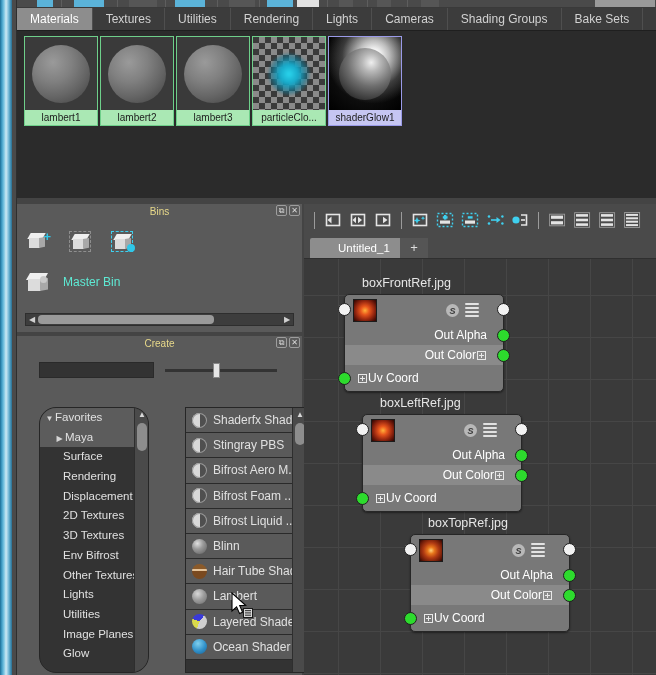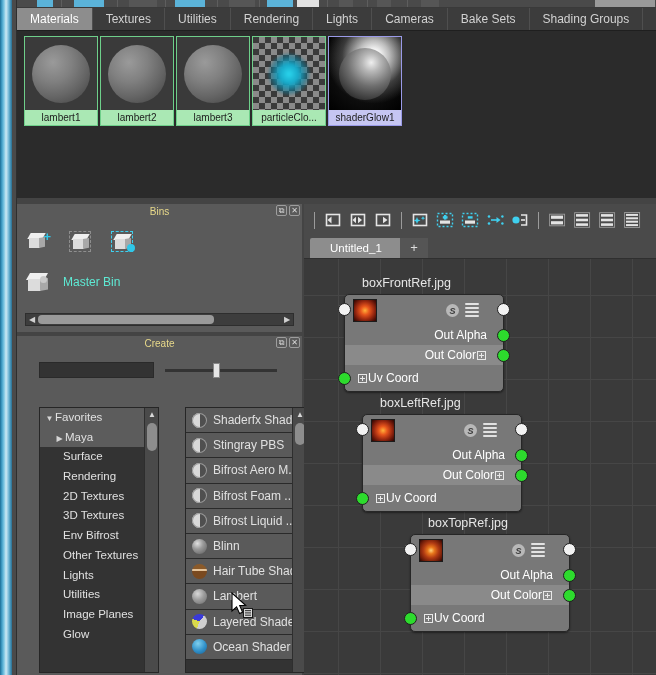--- a/index.html
+++ b/index.html
@@ -186,21 +186,21 @@
     position: absolute; left: 148px; top: 19px; width: 112px; height: 3px; background: #333333;
   }
   .slider-knob {
     position: absolute; left: 196px; top: 13px; width: 7px; height: 15px;
     background: #e6e6e6; border: 1px solid #888888;
   }
   .list-panel {
     position: absolute; background: #333333; border: 1px solid #262626;
     overflow: hidden;
   }
-  #tree-list { left: 22px; top: 57px; width: 120px; height: 266px; }
+  #tree-list { left: 22px; top: 57px; width: 110px; height: 266px; border-radius: 17px; }
   #shader-list { left: 168px; top: 57px; width: 122px; height: 266px; }
   .tree-row {
     height: 19.7px; line-height: 19.7px; font-size: 11.5px; color: #e0e0e0;
     white-space: nowrap; overflow: hidden; padding-left: 4px;
   }
   .tree-row.group { background: #5c5c5c; }
   .tri { display: inline-block; width: 11px; color: #d6d6d6; font-size: 8px; text-align: center; }
   .tree-row.child { padding-left: 23px; }
   .tree-row.sub { padding-left: 14px; background: #5c5c5c; }
   .vscroll {
@@ -240,21 +240,21 @@
     display: flex; align-items: center; gap: 3px; padding-left: 6px;
   }
   .ne-sep { width: 1px; height: 17px; background: #9b9b9b; margin: 0 4px; }
   .ne-ico { width: 22px; height: 22px; position: relative; }
   .ne-tabs {
     position: absolute; left: 0; top: 32px; right: 0; height: 22px;
     background: #4a4a4a;
   }
   .ne-tab {
     position: absolute; left: 6px; top: 2px; height: 20px;
-    padding: 0 20px; line-height: 20px;
+    padding: 0 28px; line-height: 20px;
     background: #8d8d8d; color: #ffffff; font-size: 11.5px;
     border-radius: 2px 2px 0 0;
   }
   .ne-plus {
     position: absolute; left: 96px; top: 2px; height: 20px; width: 28px;
     line-height: 20px; text-align: center;
     background: #555555; color: #dddddd; font-size: 13px;
   }
   .ne-canvas {
     position: absolute; left: 0; top: 54px; right: 0; bottom: 0;
@@ -357,22 +357,22 @@
       <div class="tb-btn grey" style="left: 578px; width: 60px;"></div>
     </div>
 
   <div class="tabbar" id="tabbar">
       <div class="tab active">Materials</div>
       <div class="tab">Textures</div>
       <div class="tab">Utilities</div>
       <div class="tab">Rendering</div>
       <div class="tab">Lights</div>
       <div class="tab">Cameras</div>
+      <div class="tab">Shading Groups</div>
       <div class="tab">Bake Sets</div>
-      <div class="tab">Shading Groups</div>
       <div class="tab">Projects</div>
     </div>
 
   <div class="swatch-area">
     <div class="swatch-row" id="swatch-row">
         <div class="swatch">
           <div class="sw-img">
             <div class="sphere"></div>
           </div>
           <div class="sw-label">lambert1</div>
@@ -477,20 +477,21 @@
       <input class="search-field" style="color: rgb(221, 221, 221); font-size: 11px; padding: 0px 4px;" placeholder="">
       <div class="slider-track"></div>
       <div class="slider-knob"></div>
 
       <div class="list-panel" id="tree-list">
         <div id="tree-rows" style="position:absolute;left:0;top:0;right:14px;">
             <div class="tree-row group"><span class="tri">▼</span><span>Favorites</span></div>
             <div class="tree-row sub"><span class="tri">▶</span><span>Maya</span></div>
             <div class="tree-row child"><span>Surface</span></div>
             <div class="tree-row child"><span>Rendering</span></div>
+            <div class="tree-row child"><span>Displacement</span></div>
             <div class="tree-row child"><span>2D Textures</span></div>
             <div class="tree-row child"><span>3D Textures</span></div>
             <div class="tree-row child"><span>Env Bifrost</span></div>
             <div class="tree-row child"><span>Other Textures</span></div>
             <div class="tree-row child"><span>Lights</span></div>
             <div class="tree-row child"><span>Utilities</span></div>
             <div class="tree-row child"><span>Image Planes</span></div>
             <div class="tree-row child"><span>Glow</span></div>
           </div>
         <div class="vscroll">

